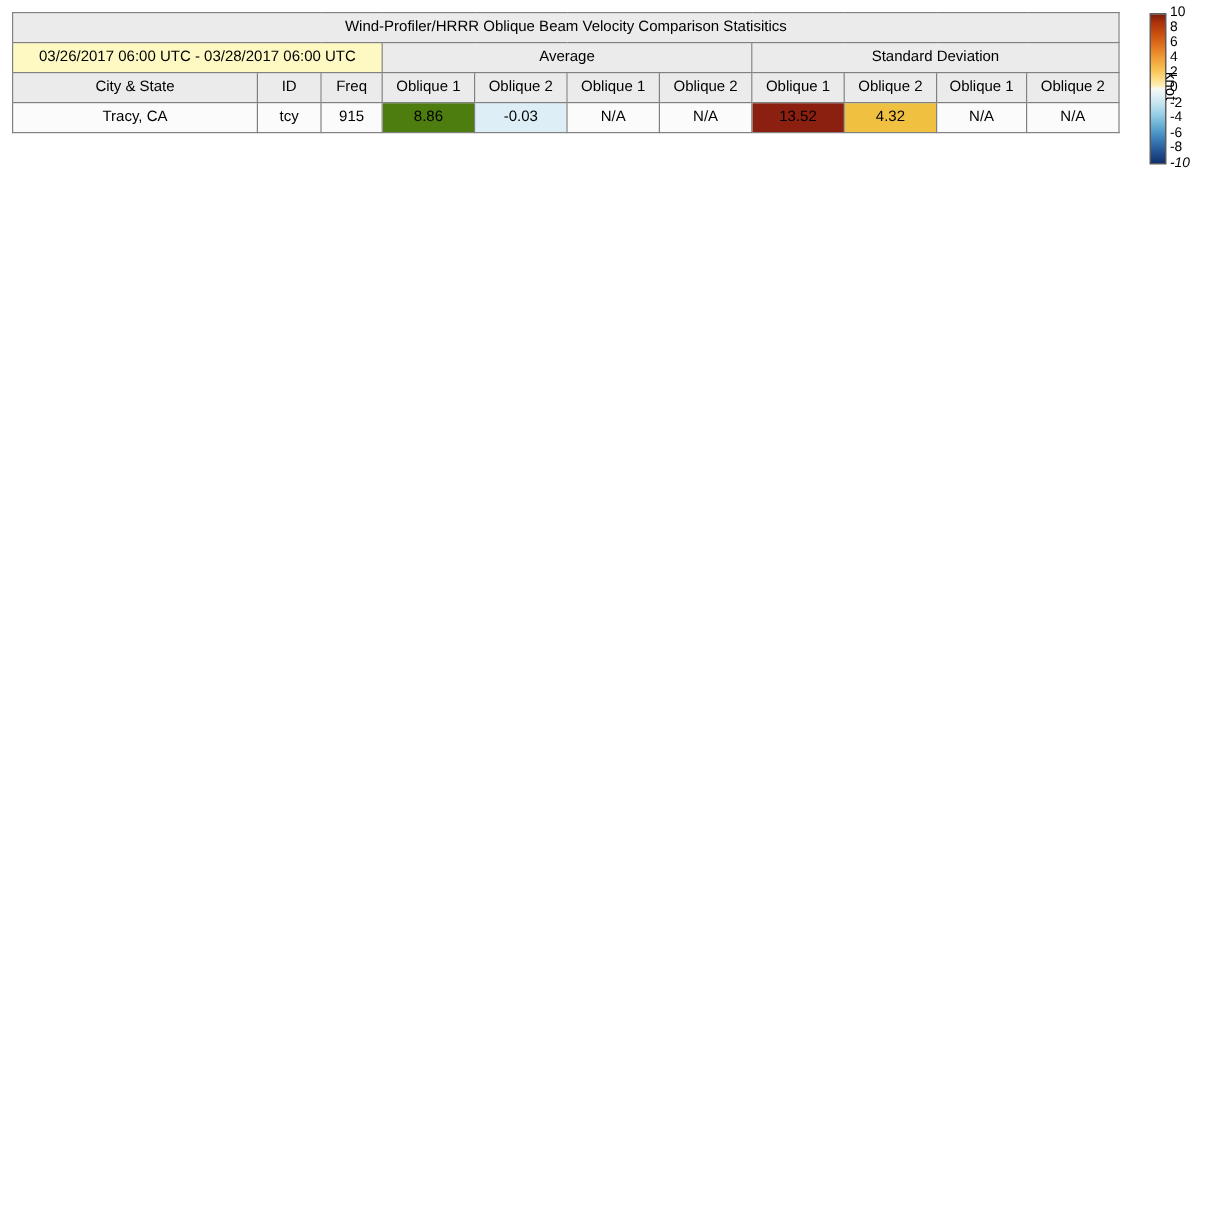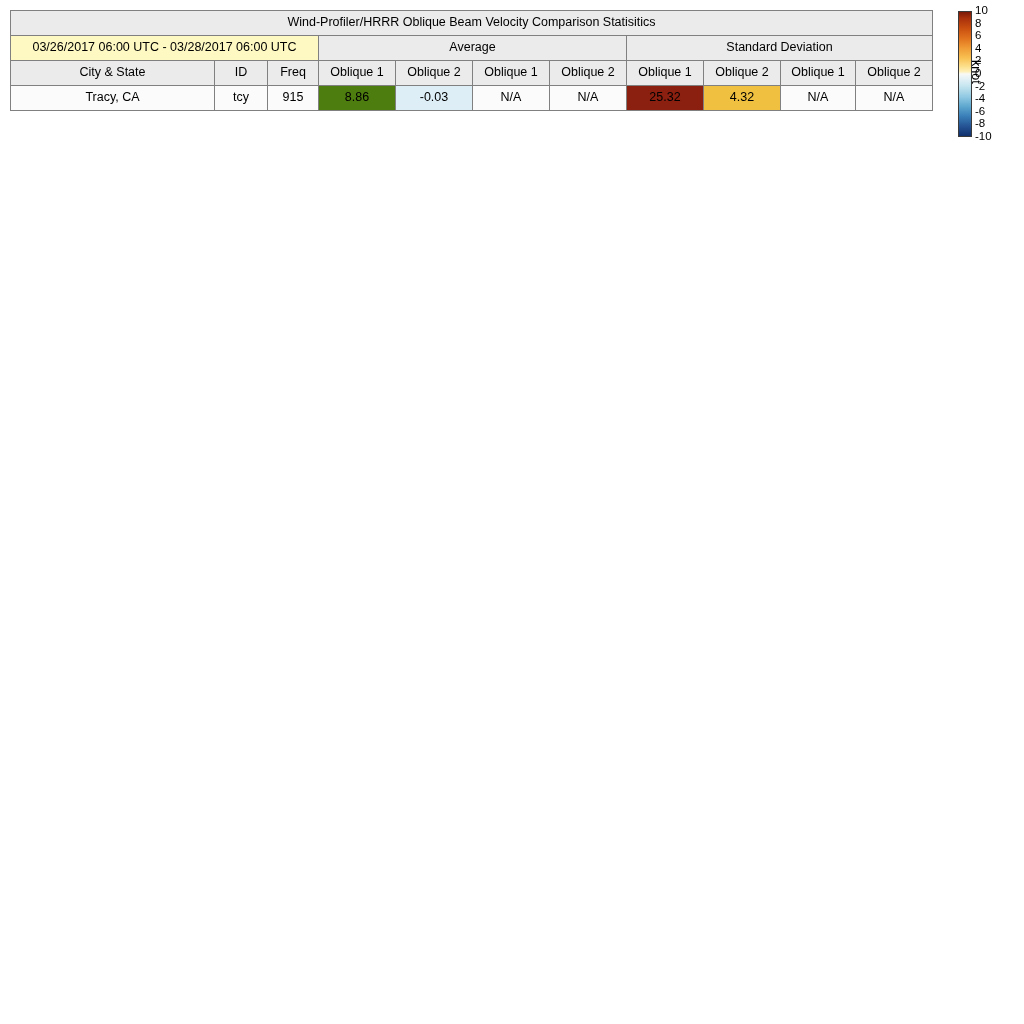--- a/index.html
+++ b/index.html
@@ -149,37 +149,37 @@
       <td class="hdr">Oblique 2</td>
     </tr>
     <tr>
       <td class="datacell">Tracy, CA</td>
       <td class="datacell">tcy</td>
       <td class="datacell">915</td>
       <td class="datacell" style="background: #4d7c0f;">8.86</td>
       <td class="datacell" style="background: rgb(221, 238, 247);">-0.03</td>
       <td class="na" style="background: rgb(251, 251, 251);">N/A</td>
       <td class="na" style="background: rgb(251, 251, 251);">N/A</td>
-      <td class="datacell" style="background: rgb(139, 32, 16);">25.32</td>
+      <td class="datacell" style="background: rgb(139, 32, 16);">13.52</td>
       <td class="datacell" style="background: rgb(240, 192, 64);">4.32</td>
       <td class="na" style="background: rgb(251, 251, 251);">N/A</td>
       <td class="na" style="background: rgb(251, 251, 251);">N/A</td>
     </tr>
   </tbody>
 </table>
 
 <div id="colorbar-wrap">
   <div id="colorbar-gradient"></div>
   <div id="cb-ticks">
       <div class="cb-tick" style="top: -3px;">10</div>
       <div class="cb-tick" style="top: 9.6px;">8</div>
       <div class="cb-tick" style="top: 22.2px;">6</div>
       <div class="cb-tick" style="top: 34.8px;">4</div>
       <div class="cb-tick" style="top: 47.4px;">2</div>
       <div class="cb-tick" style="top: 60px;">0</div>
       <div class="cb-tick" style="top: 72.6px;">-2</div>
       <div class="cb-tick" style="top: 85.2px;">-4</div>
       <div class="cb-tick" style="top: 97.8px;">-6</div>
       <div class="cb-tick" style="top: 110.4px;">-8</div>
-      <div class="cb-tick" style="top: 123px;">-10</div>
+      <div class="cb-tick" style="top: 123px; font-style: italic;">-10</div>
     </div>
   <div id="cb-axis-label">knot</div>
 </div>
 
 </body></html>

